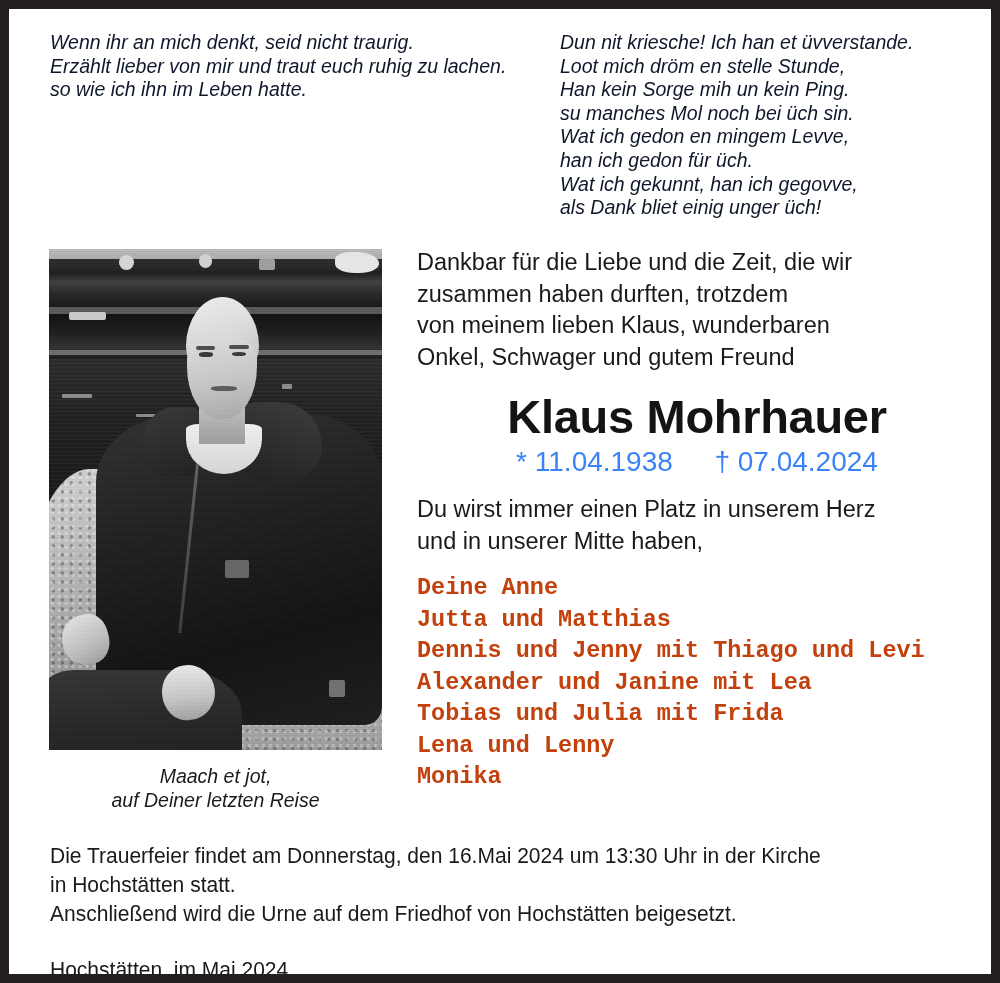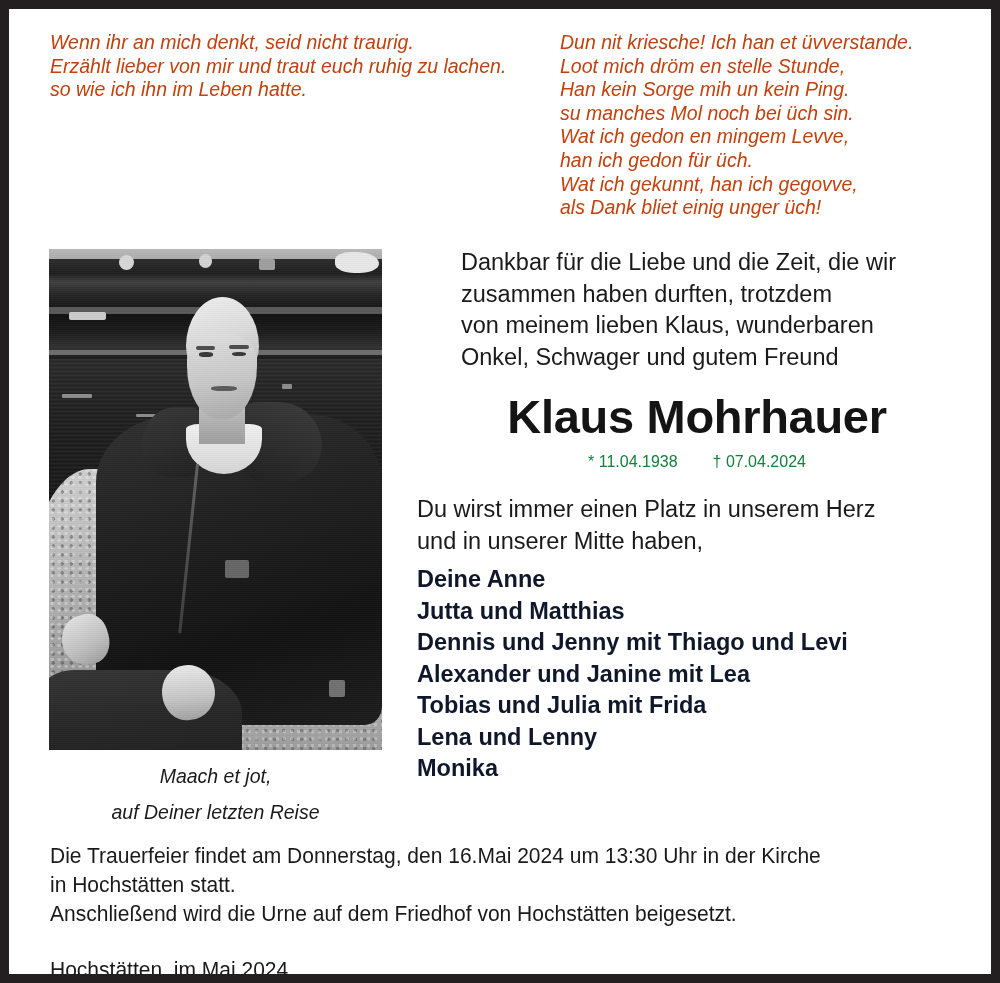--- a/index.html
+++ b/index.html
@@ -39,21 +39,21 @@
     left: 0;
     top: 0;
     width: 982px;
     height: 212px;
   }
   .poem {
     position: absolute;
     font-style: italic;
     font-size: 19.5px;
     line-height: 23.6px;
-    color: #c2410c;
+    color: #0f172a;
     white-space: nowrap;
   }
   .poem-left  { left: 41px;  top: 22px; }
   .poem-right { left: 551px; top: 22px; }
   .poem .line { display: block; }
 
   
   .photo-block {
     position: absolute;
     left: 40px;
@@ -229,68 +229,69 @@
   }
 
   .photo-caption {
     margin-top: 14px;
     text-align: center;
     font-style: italic;
     font-size: 19.5px;
     line-height: 24px;
     color: #1a1a1a;
   }
-  .photo-caption .line { display: block; margin-top: 12px; }
+  .photo-caption .line { display: block; }
 
   
   .main-col {
     position: absolute;
     left: 408px;
     top: 238px;
     width: 560px;
   }
   .dedication {
     font-size: 23.5px;
     line-height: 31.5px;
     color: #1a1a1a;
   }
-  .dedication .line { display: block; white-space: nowrap; margin-left: 44px; }
+  .dedication .line { display: block; white-space: nowrap; }
 
   .name {
     margin-top: 17px;
     text-align: center;
     font-weight: bold;
     font-size: 47px;
     line-height: 54px;
     letter-spacing: -0.3px;
     color: #141414;
   }
   .dates {
     margin-top: 3px;
     text-align: center;
-    font-size: 16px;
+    font-size: 28px;
     line-height: 30px;
-    color: #15803d;
+    color: #3b82f6;
   }
   .dates .gap { display: inline-block; width: 26px; }
 
   .farewell {
     margin-top: 17px;
     font-size: 23.5px;
     line-height: 31.5px;
     color: #1a1a1a;
   }
   .farewell .line { display: block; white-space: nowrap; }
 
   .survivors {
-    margin-top: 7px;
+    margin-top: 15px;
     font-weight: bold;
     font-size: 23.5px;
     line-height: 31.5px;
-    color: #0f172a;
+    color: #c2410c;
+    font-family: Liberation Mono, monospace;
   }
   .survivors .line { display: block; white-space: nowrap; }
 
   
   .service {
     position: absolute;
     left: 41px;
     top: 832px;
     width: 920px;
     font-size: 22px;

